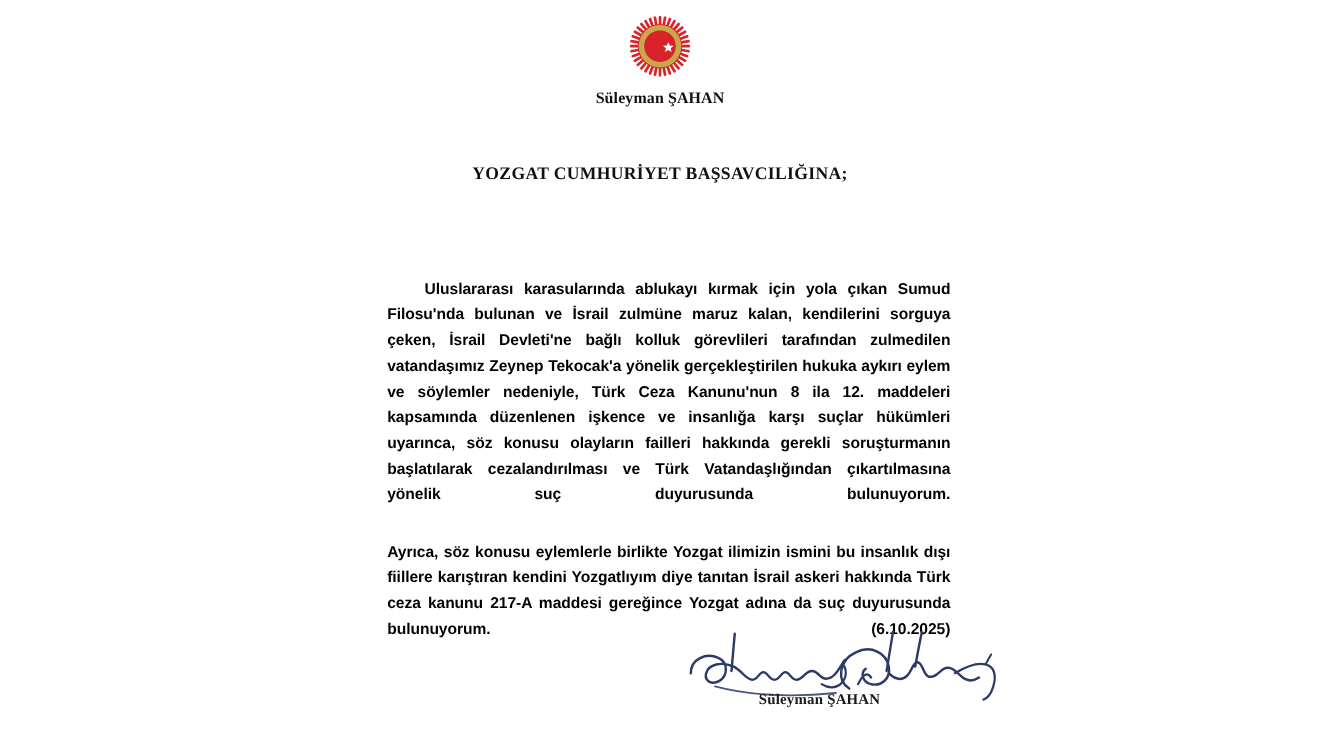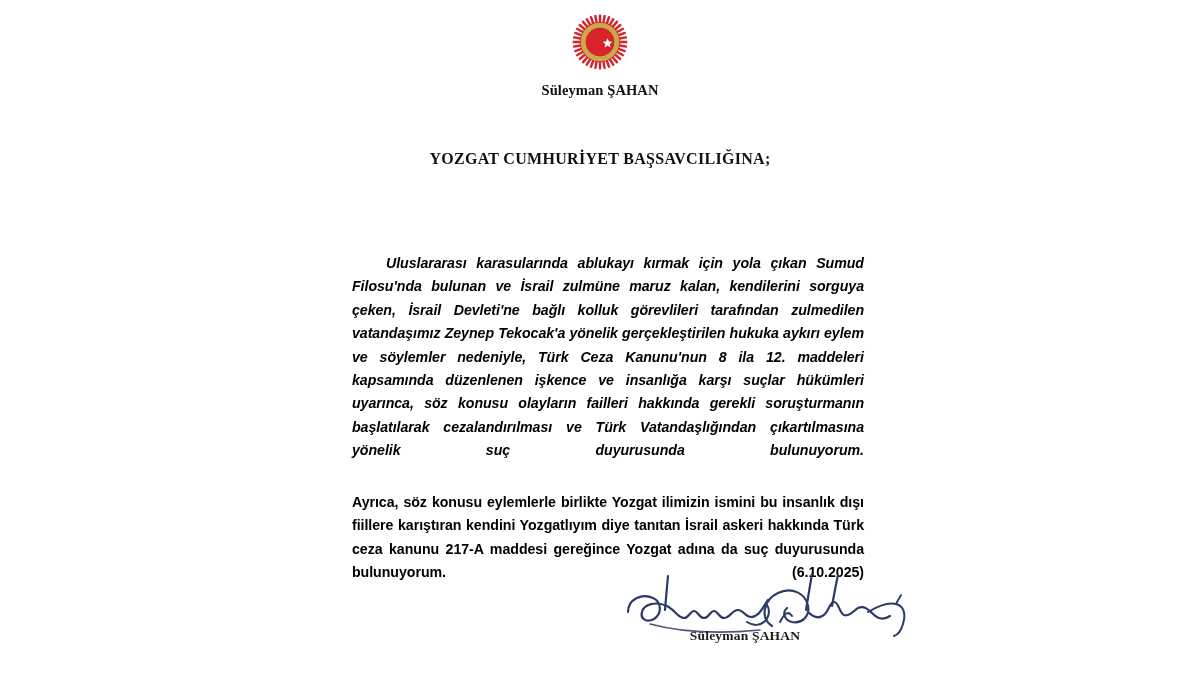--- a/index.html
+++ b/index.html
@@ -88,21 +88,20 @@
     line-height: 23.4px;
     color: #000000;
     text-align: justify;
     text-justify: inter-word;
     margin: 0;
     letter-spacing: -0.05px;
     word-spacing: 0.2px;
   }
   .para.first {
     text-indent: 34px;
-    font-style: italic;
   }
   .para.second {
     margin-top: 5px;
   }
   
   .para::after {
     content: "";
     display: inline-block;
     width: 100%;
   }

